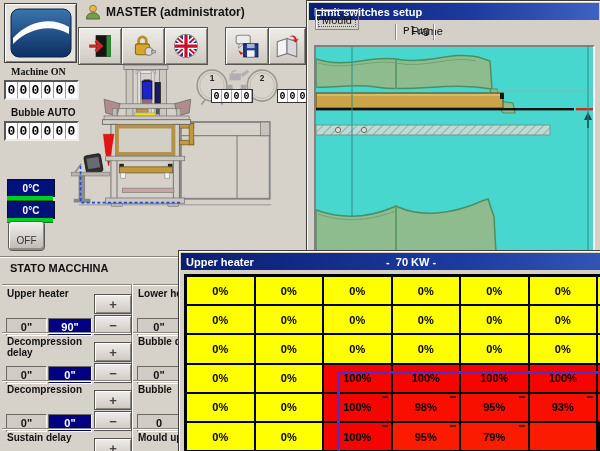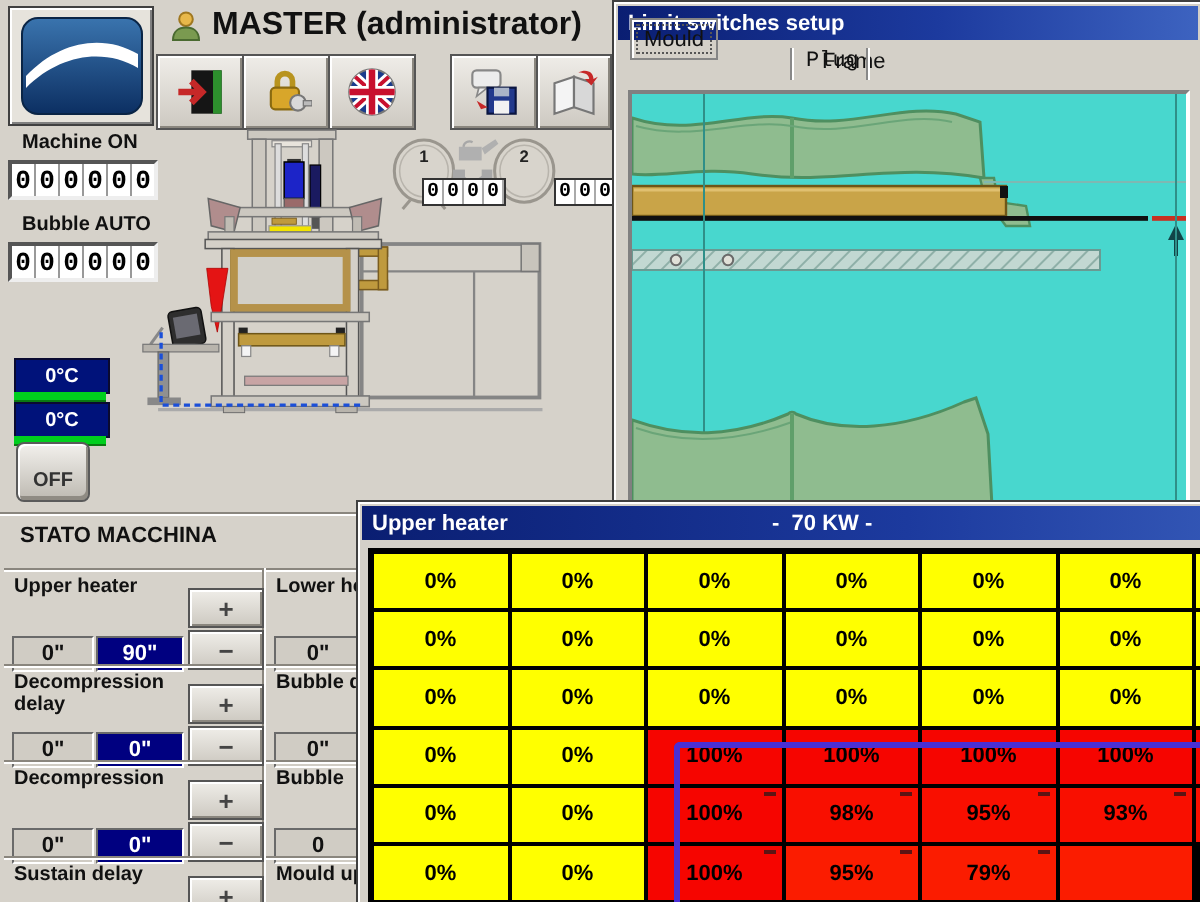--- a/index.html
+++ b/index.html
@@ -8,39 +8,39 @@
   .abs{position:absolute;}
   .btn3d{background:linear-gradient(#efede8,#cdc9c1);border:1px solid #555;
          box-shadow:inset 1px 1px 0 #fff, inset -1px -1px 0 #8a867e;cursor:pointer;}
   .inset{background:#d0ccc4;border-top:1px solid #6a6a6a;border-left:1px solid #6a6a6a;
          border-bottom:1px solid #ffffff;border-right:1px solid #ffffff;}
   .groove{border-top:1px solid #8a867e;border-bottom:1px solid #ffffff;height:0;}
 
   
   .logo-btn{left:4px;top:3px;width:71px;height:58px;display:flex;align-items:center;justify-content:center;background:#e6e3dc;border:1px solid #404040;box-shadow:inset 1px 1px 0 #fff, inset -1px -1px 0 #808080;}
   .user-row{left:85px;top:4px;display:flex;align-items:center;gap:5px;}
-  .user-label{font-weight:bold;font-size:16px;}
+  .user-label{font-weight:bold;font-size:12px;}
   .tbtn{top:27px;width:42px;height:36px;display:flex;align-items:center;justify-content:center;}
 
   
   .mlabel{font-weight:bold;font-size:10px;}
   .odo{display:inline-flex;background:#fff;border:2px solid;border-color:#555 #eee #eee #555;}
   .odo .digit{width:11px;height:16px;display:flex;align-items:center;justify-content:center;
               border-right:1px solid #999;font:bold 13px "Liberation Mono", monospace;color:#000;}
   .odo .digit:last-child{border-right:none;}
   .odo.small{border-width:1px;border-color:#333;}
   .odo.small .digit{width:9px;height:12px;font-size:10px;border-right:1px solid #aaa;}
 
   
   .temp{left:7px;width:46px;height:16px;background:#00127a;border:1px solid #0a0a30;color:#fff;
         font-weight:bold;font-size:10px;display:flex;align-items:center;justify-content:center;}
   .greenbar{left:7px;width:46px;height:4px;background:#00cf1e;border-bottom:1px solid #0a7a12;}
   .offbtn{left:8px;top:221px;width:37px;height:30px;border-radius:4px;border:1px solid #5a5a5a;
           background:linear-gradient(#f2f0ec,#bdb9b1);box-shadow:inset 1px 1px 0 #fff, inset -1px -2px 0 #8f8b83;
-          font-weight:bold;font-size:10px;color:#333;display:flex;align-items:flex-end;justify-content:center;padding-bottom:4px;box-sizing:border-box;cursor:pointer;}
+          font-weight:normal;font-size:10px;color:#333;display:flex;align-items:flex-end;justify-content:center;padding-bottom:4px;box-sizing:border-box;cursor:pointer;}
 
   
   .stato{left:0;top:256px;width:600px;height:195px;}
   .stato-title{position:absolute;left:10px;top:6px;font-weight:bold;font-size:11px;}
   .pcol{position:absolute;top:28px;}
   .pblock{position:relative;width:100%;height:48px;border-top:1px solid #8a867e;box-shadow:inset 0 1px 0 #fff;box-sizing:border-box;}
   .plabel{position:absolute;left:5px;top:3px;width:86px;font-weight:bold;font-size:10px;line-height:11px;}
   .pm{position:absolute;left:92px;width:36px;height:18px;font-weight:bold;font-size:13px;color:#444;
       display:flex;align-items:center;justify-content:center;}
   .vbox{position:absolute;top:33px;height:18px;box-sizing:border-box;font-weight:bold;font-size:11px;
@@ -143,21 +143,21 @@
     </svg>
   </div>
   <div class="abs tbtn btn3d" style="left:268px;width:36px;">
     <svg width="26" height="26" viewBox="0 0 24 24">
       <path d="M3 8 L12 5 L12 19 L3 22 Z" fill="#f4f4f4" stroke="#777"></path>
       <path d="M12 5 L21 8 L21 22 L12 19 Z" fill="#d8d8d8" stroke="#777"></path>
       <path d="M14 3 C18 1 21 3 21 6 L23 5 L20 9 L17 6 L19 6 C19 4 17 3 14 3 Z" fill="#c62828"></path>
     </svg>
   </div>
 
-  <div class="abs mlabel" style="left:11px;top:66px;">Machine ON</div>
+  <div class="abs mlabel" style="left:11px;top:66px;font-family:Liberation Serif, serif;">Machine ON</div>
   <div class="abs odo" style="left:4px;top:80px;">
       <span class="digit">0</span>
       <span class="digit">0</span>
       <span class="digit">0</span>
       <span class="digit">0</span>
       <span class="digit">0</span>
       <span class="digit">0</span>
     </div>
   <div class="abs mlabel" style="left:11px;top:107px;">Bubble AUTO</div>
   <div class="abs odo" style="left:4px;top:121px;">

